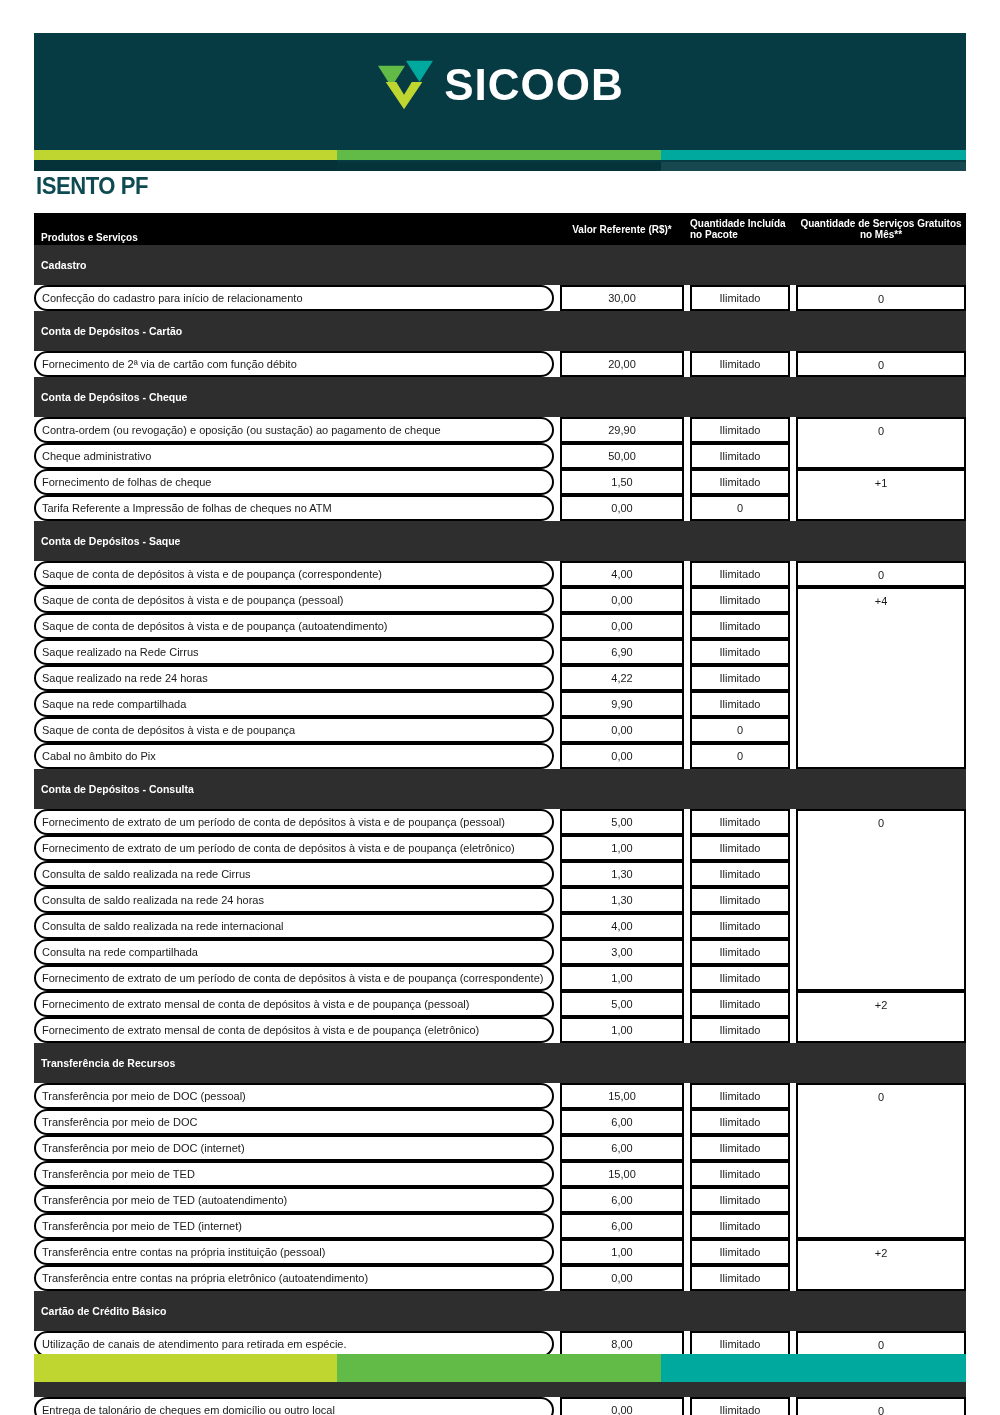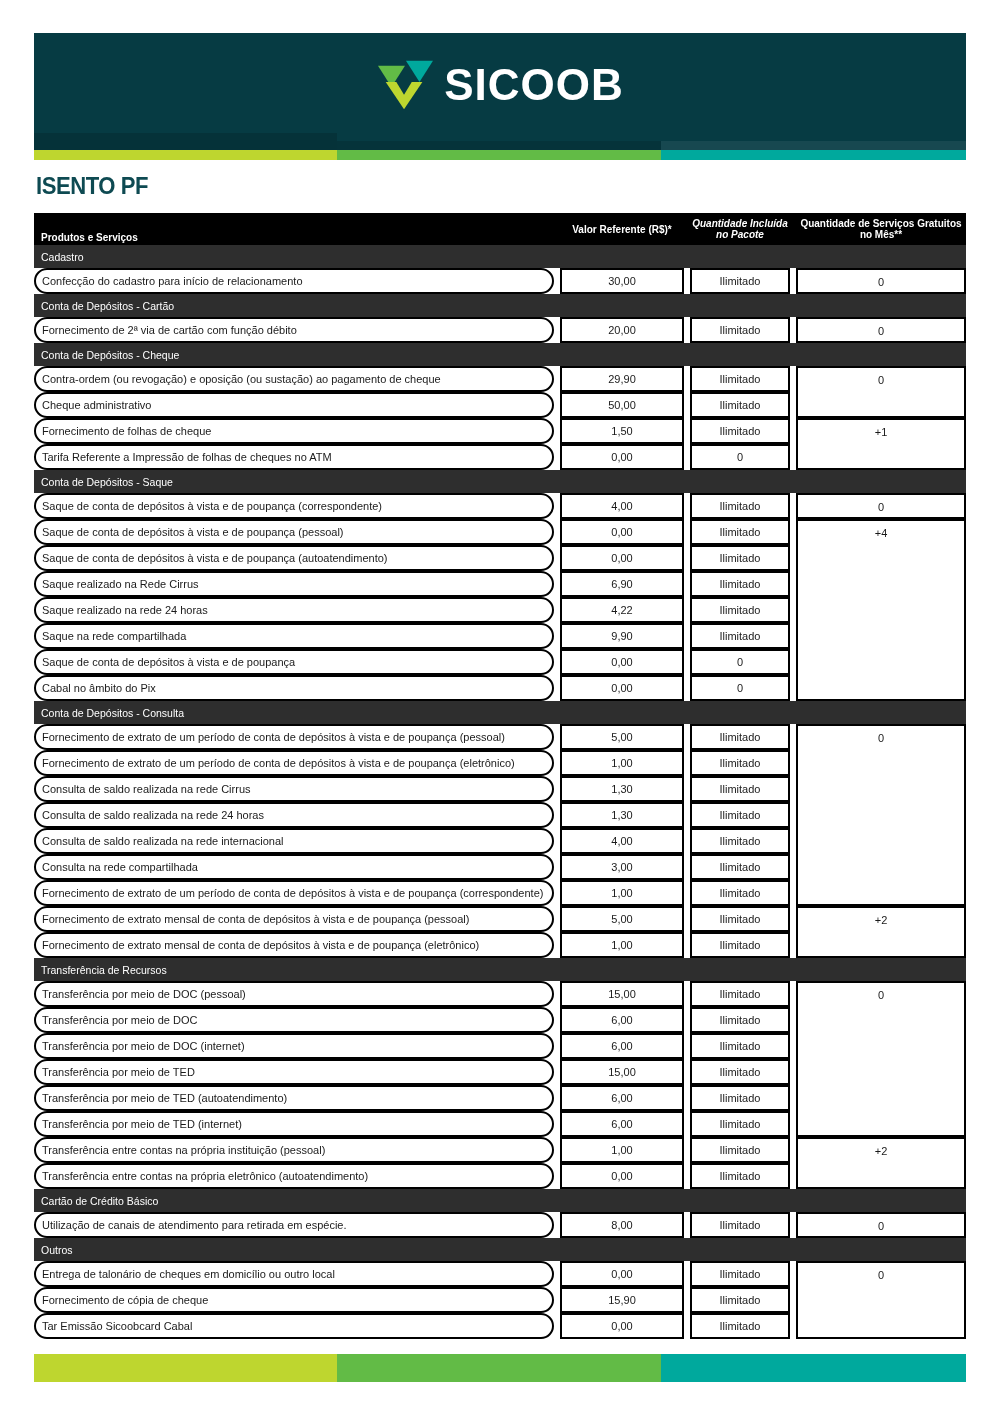--- a/index.html
+++ b/index.html
@@ -14,21 +14,21 @@
   *{margin:0;padding:0;box-sizing:border-box;}
   html,body{background:#ffffff;}
   body{
     position:relative;
     width:1000px;height:1415px;
     font-family:"Liberation Sans", sans-serif;
     overflow:hidden;
   }
   
   .banner{
-    position:absolute;left:34px;top:33px;width:932px;height:117px;
+    position:absolute;left:34px;top:33px;width:932px;height:138px;
     background:var(--header-bg);
   }
   .banner .logo{
     position:absolute;left:0;right:0;top:24px;
     display:flex;align-items:center;justify-content:center;gap:10px;
   }
   .logo-mark{width:58px;height:56px;display:block;}
   .logo-text{
     color:#ffffff;font-weight:bold;font-size:44px;letter-spacing:1px;
     line-height:1;
@@ -62,26 +62,26 @@
   td.bar-cell{
     background:var(--table-header-bg);
     height:32px;padding:0;border:0;
   }
   .bar-flex{
     display:flex;height:100%;align-items:center;gap:6px;
     color:#ffffff;font-size:10px;font-weight:bold;line-height:11px;
   }
   .bar-flex .c1{flex:0 0 520px;text-align:left;padding-left:7px;margin-top:16px;}
   .bar-flex .c2{flex:0 0 124px;text-align:center;}
-  .bar-flex .c3{flex:0 0 100px;text-align:center;font-style:italic;}
+  .bar-flex .c3{flex:0 0 100px;}
   .bar-flex .c4{flex:0 0 170px;text-align:center;}
   td.section-cell{
     background:var(--section-bg);
-    height:23px;border:0;padding:0 0 0 7px;
-    color:#ffffff;font-size:10.5px;font-weight:normal;
+    height:40px;border:0;padding:0 0 0 7px;
+    color:#ffffff;font-size:10.5px;font-weight:bold;
     vertical-align:middle;
   }
   td.data-cell{
     background:#ffffff;border:2px solid #000000;
     height:26px;font-size:11px;line-height:12px;color:#1a1a1a;
     vertical-align:middle;
   }
   td.produto-cell{text-align:left;padding:2px 6px;border-radius:13px;}
   td.valor-cell,td.pacote-cell{text-align:center;padding:2px 2px;}
   td.gratuitos-cell{

